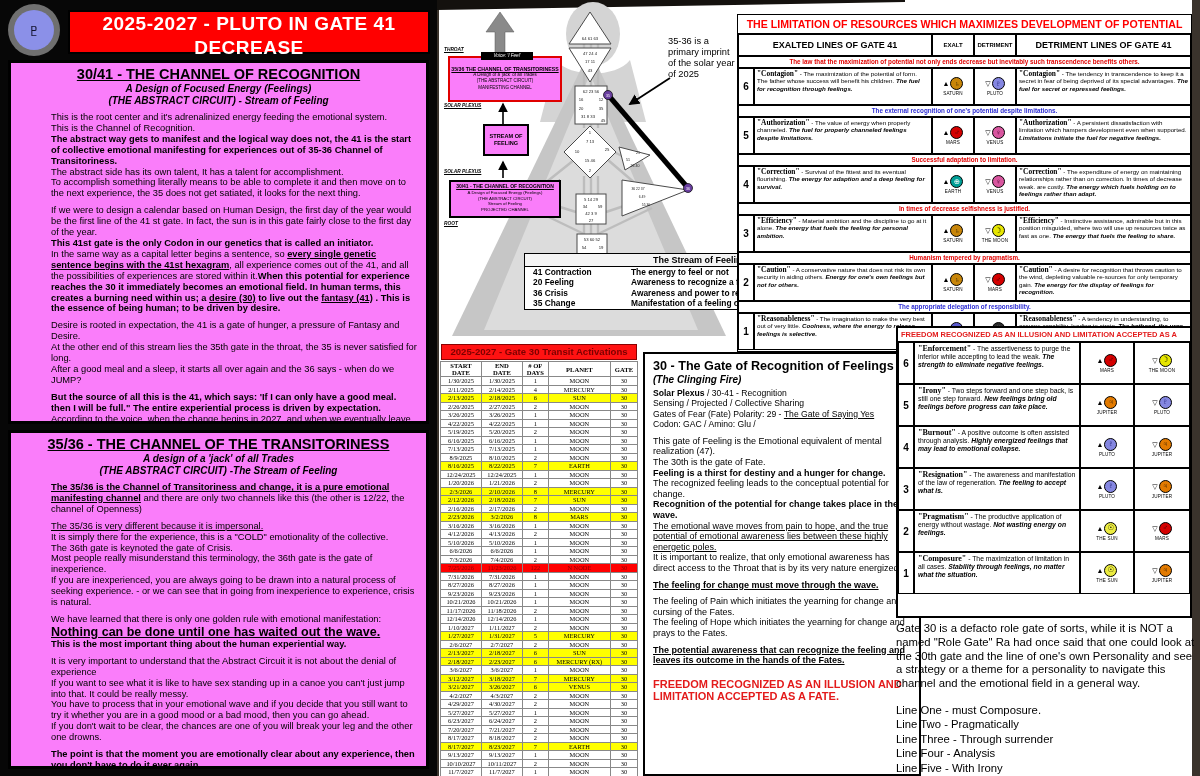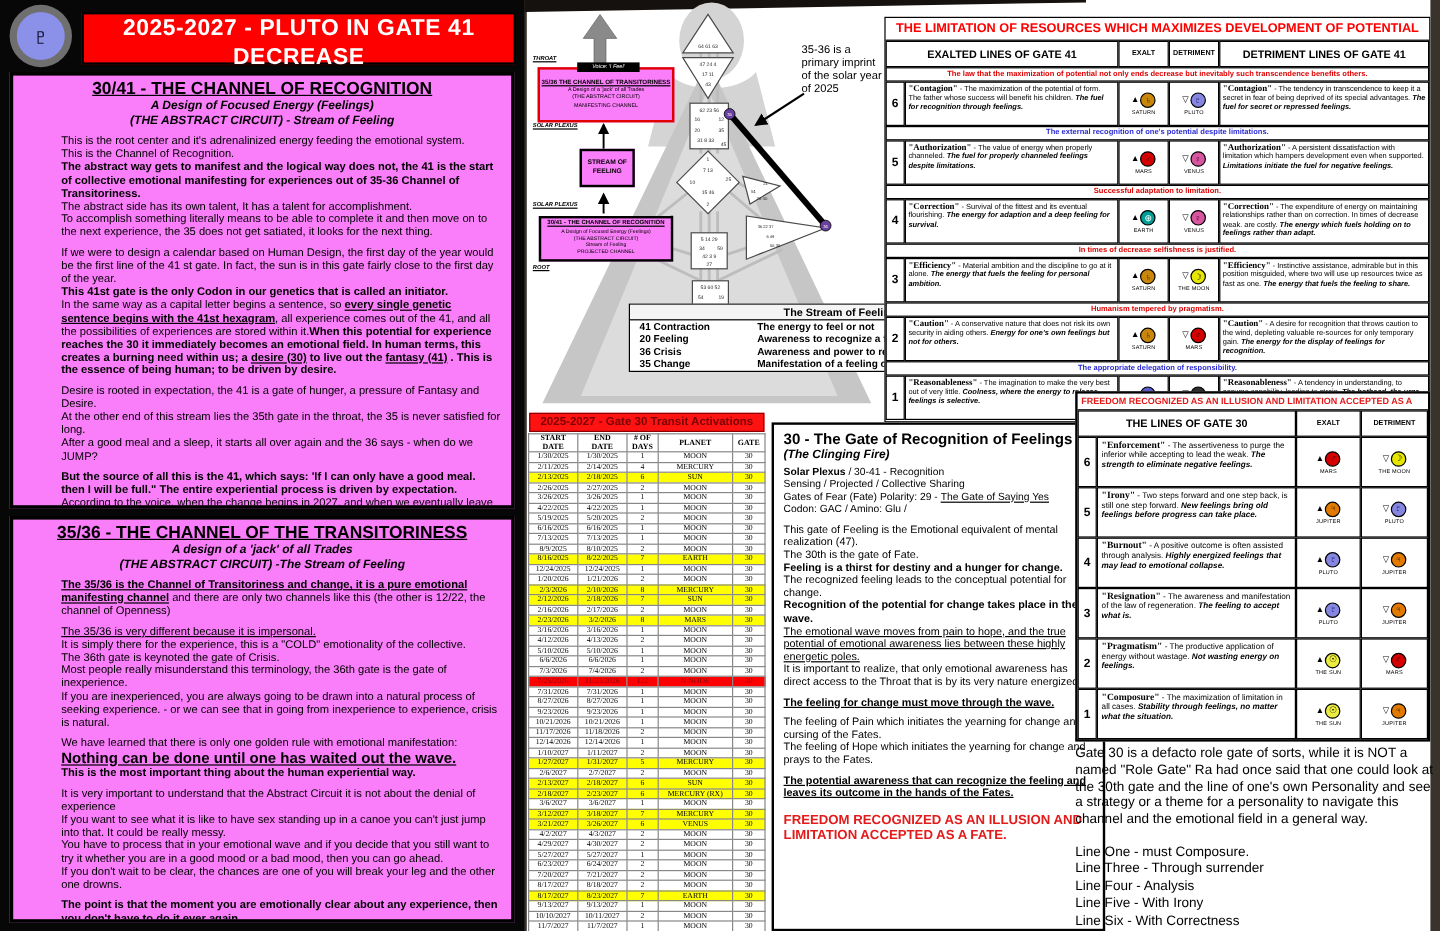--- a/index.html
+++ b/index.html
@@ -850,25 +850,20 @@
             <div class="cellt">
               <span class="qt">"Reasonableness"</span><span> - A tendency in understanding, to assume capability, leading to strain. </span><span class="emb">The hothead, the urge to release feelings.</span>
             </div>
           </div>
         </div>
       </div>
   </div>
 
   <div class="g30lwrap">
     <div class="freedom">FREEDOM RECOGNIZED AS AN ILLUSION AND LIMITATION ACCEPTED AS A FATE.</div>
-    <div class="g30lhead">
-      <div class="hbig">THE LINES OF GATE 30</div>
-      <div class="hsm">EXALT</div>
-      <div class="hsm">DETRIMENT</div>
-    </div>
     <div>
 
         <div class="g30lrow">
           <div class="num">6</div>
           <div class="cellt2">
             <span class="qt2">"Enforcement"</span><span> - The assertiveness to purge the inferior while accepting to lead the weak. </span><span class="emb">The strength to eliminate negative feelings.</span>
           </div>
           <div class="pcell">
             <div class="prow">
               <span class="tri">▲</span>
@@ -990,19 +985,20 @@
           </div>
         </div>
       </div>
   </div>
 
   <div class="role">
     <div>Gate 30 is a defacto role gate of sorts, while it is NOT a named "Role Gate" Ra had once said that one could look at the 30th gate and the line of one's own Personality and see a strategy or a theme for a personality to navigate this channel and the emotional field in a general way.</div>
     <div class="rlines">
 
     <div>Line One - must Composure.</div>
+        <div>Line Two - Pragmatically</div>
         <div>Line Three - Through surrender</div>
         <div>Line Four - Analysis</div>
         <div>Line Five - With Irony</div>
         <div>Line Six - With Correctness</div>
       </div>
   </div>
 </div>
 
 </body></html>

